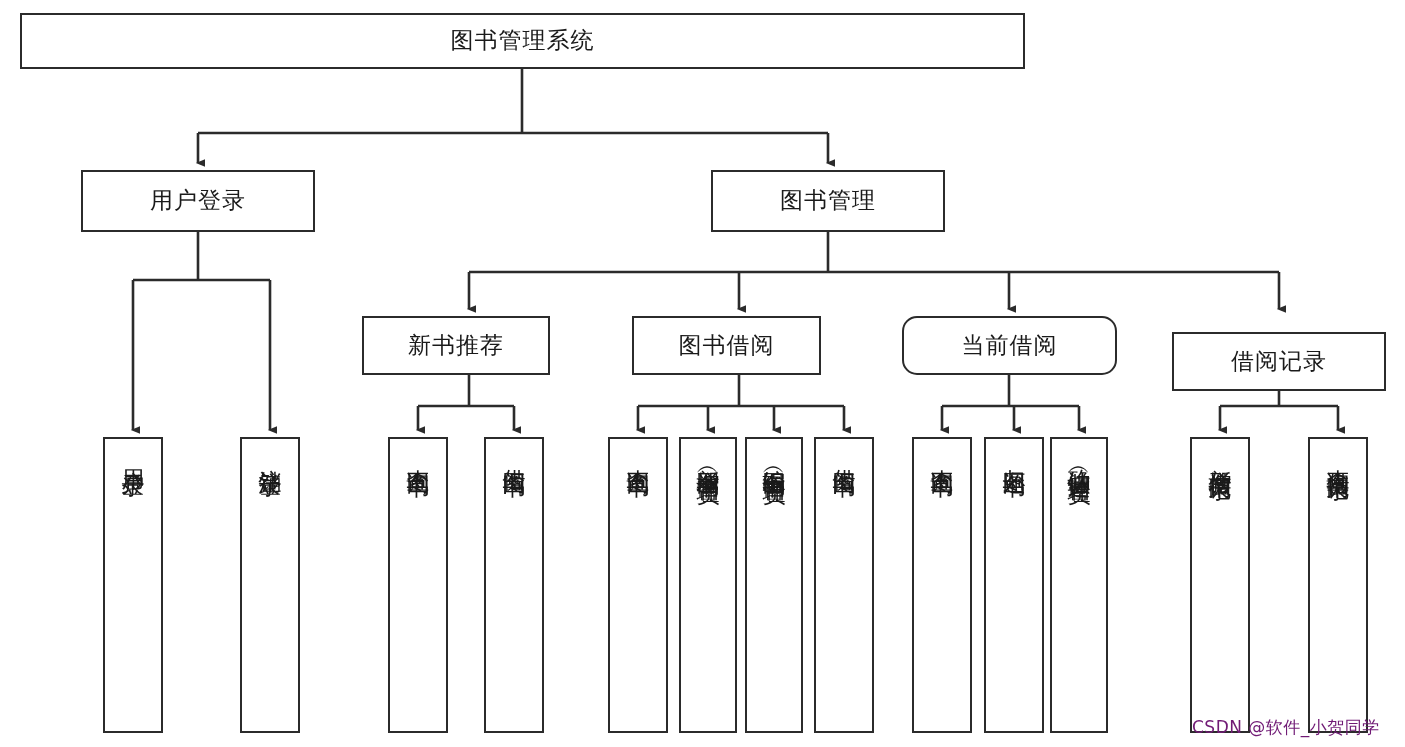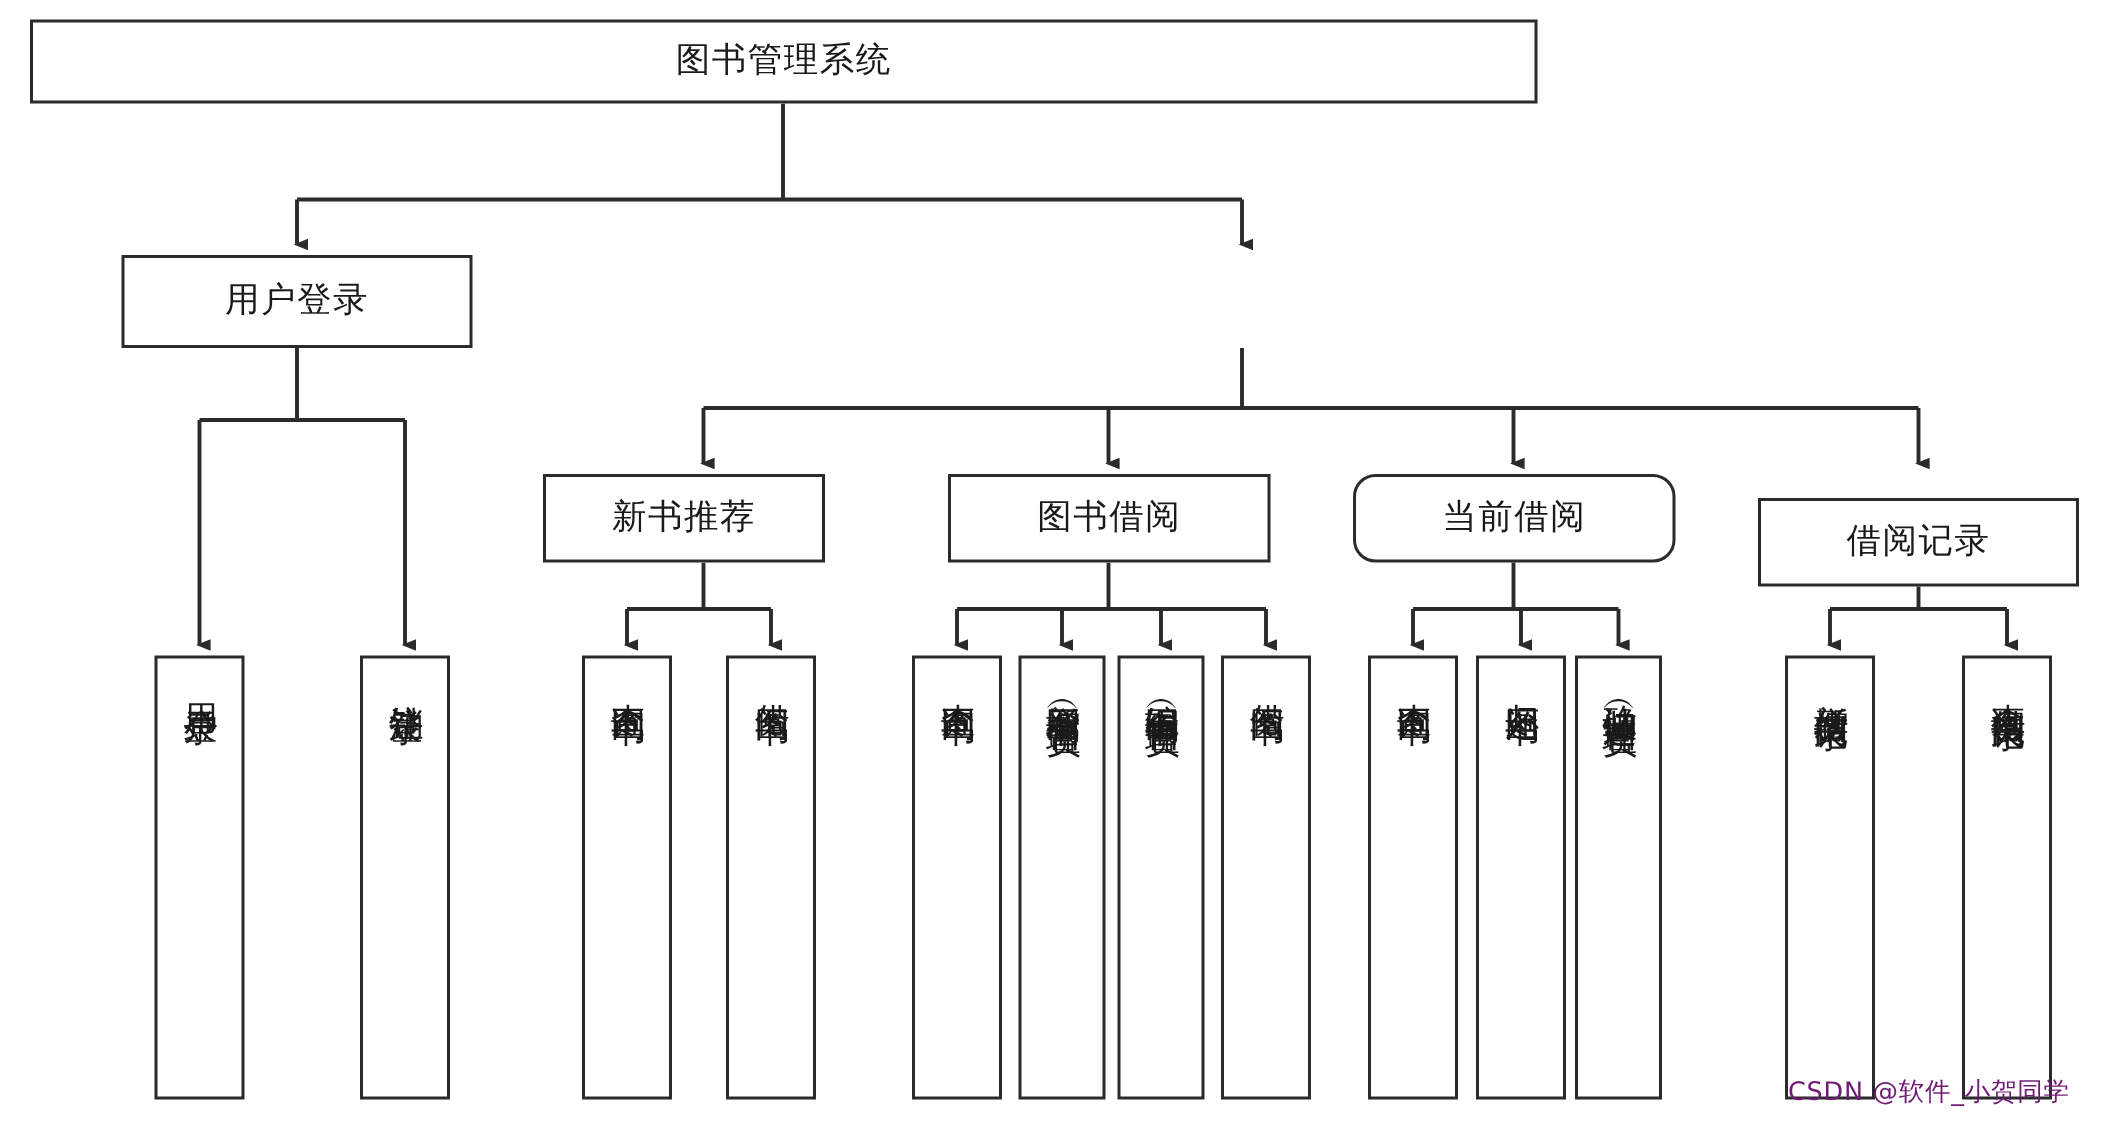--- a/index.html
+++ b/index.html
@@ -120,25 +120,28 @@
     </g>
   </svg>
 
   <div class="node node-h node-root" style="left:20px; top:13px; width:1005px; height:56px;">
     <span>图书管理系统</span>
   </div>
 
   <div class="node node-h" style="left:81px; top:170px; width:234px; height:62px;">
     <span>用户登录</span>
   </div>
+  <div class="node node-h" style="left:711px; top:170px; width:234px; height:62px;">
+    <span>图书管理</span>
+  </div>
 
   <div class="node node-h" style="left:362px; top:316px; width:188px; height:59px;">
     <span>新书推荐</span>
   </div>
-  <div class="node node-h" style="left:632px; top:316px; width:215px; height:59px;">
+  <div class="node node-h" style="left:632px; top:316px; width:189px; height:59px;">
     <span>图书借阅</span>
   </div>
   <div class="node node-h" style="left:902px; top:316px; width:215px; height:59px;border-radius:15px;">
     <span>当前借阅</span>
   </div>
   <div class="node node-h" style="left:1172px; top:316px; width:214px; height:59px;margin-top:16px;">
     <span>借阅记录</span>
   </div>
 
   <div class="node node-v" style="left:103px; top:437px; width:60px; height:296px;">

